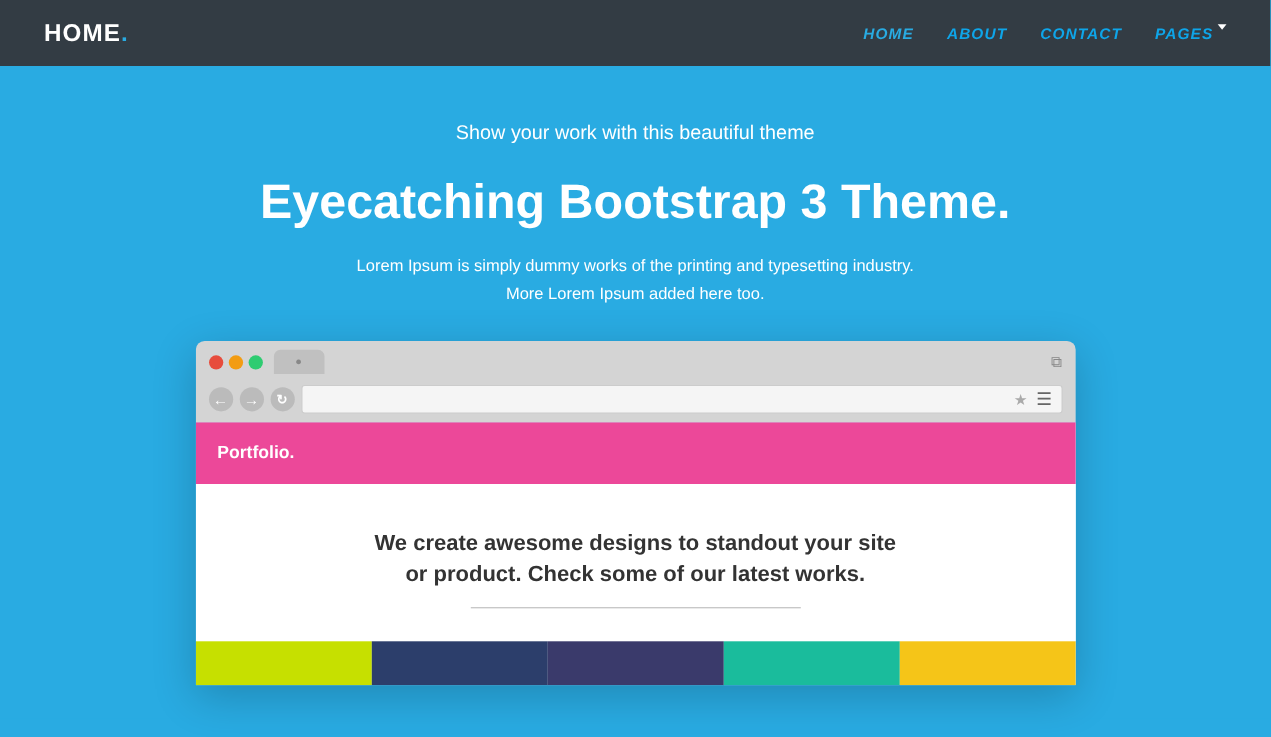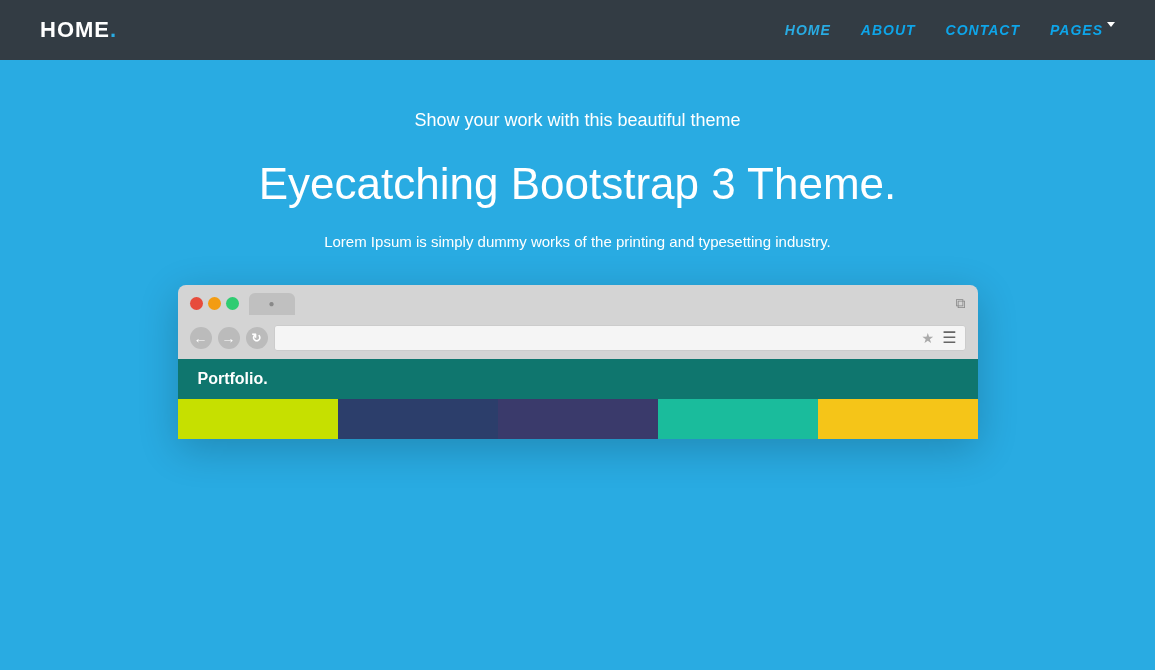--- a/index.html
+++ b/index.html
@@ -59,21 +59,21 @@
       color: #fff;
     }
     .hero-subtitle {
       font-size: 18px;
       font-weight: 400;
       margin-bottom: 28px;
       color: #fff;
     }
     .hero-title {
       font-size: 44px;
-      font-weight: 400;
+      font-weight: 700;
       color: #fff;
       margin-bottom: 20px;
     }
     .hero-desc {
       font-size: 15px;
       color: #fff;
       line-height: 1.7;
       margin-bottom: 30px;
     }
 
@@ -148,22 +148,22 @@
       align-items: center;
       font-size: 11px;
       color: #666;
     }
 
     
     .browser-content {
       background: #fff;
     }
     .inner-navbar {
-      background: #0f766e;
-      height: 40px;
+      background: #ec4899;
+      height: 56px;
       display: flex;
       align-items: center;
       padding: 0 20px;
     }
     .inner-brand {
       color: #fff;
       font-size: 16px;
       font-weight: 900;
     }
     .inner-content {
@@ -216,20 +216,21 @@
       <span class="caret"></span>
     </a>
   </div>
 </nav>
 
 <section class="hero">
   <p class="hero-subtitle">Show your work with this beautiful theme</p>
   <h1 class="hero-title">Eyecatching Bootstrap 3 Theme.</h1>
   <p class="hero-desc">
     <span>Lorem Ipsum is simply dummy works of the printing and typesetting industry.</span><br>
+    <span>More Lorem Ipsum added here too.</span>
   </p>
 
   <div class="browser-mockup">
 
     <div class="browser-chrome">
 
       <div class="browser-top-bar">
         <div class="browser-dots">
           <div class="dot-red"></div>
           <div class="dot-yellow"></div>
@@ -256,20 +257,26 @@
         </div>
       </div>
     </div>
 
     <div class="browser-content">
 
       <div class="inner-navbar">
         <span class="inner-brand">Portfolio.</span>
       </div>
 
+      <div class="inner-content">
+        <p class="inner-content-title">
+          We create awesome designs to standout your site<br>or product. Check some of our latest works.
+        </p>
+        <hr class="inner-content-divider">
+      </div>
 
       <div class="portfolio-strip">
         <div class="strip-item strip-green"></div>
         <div class="strip-item strip-blue-dark"></div>
         <div class="strip-item strip-purple"></div>
         <div class="strip-item strip-teal"></div>
         <div class="strip-item strip-yellow"></div>
       </div>
     </div>
   </div>

